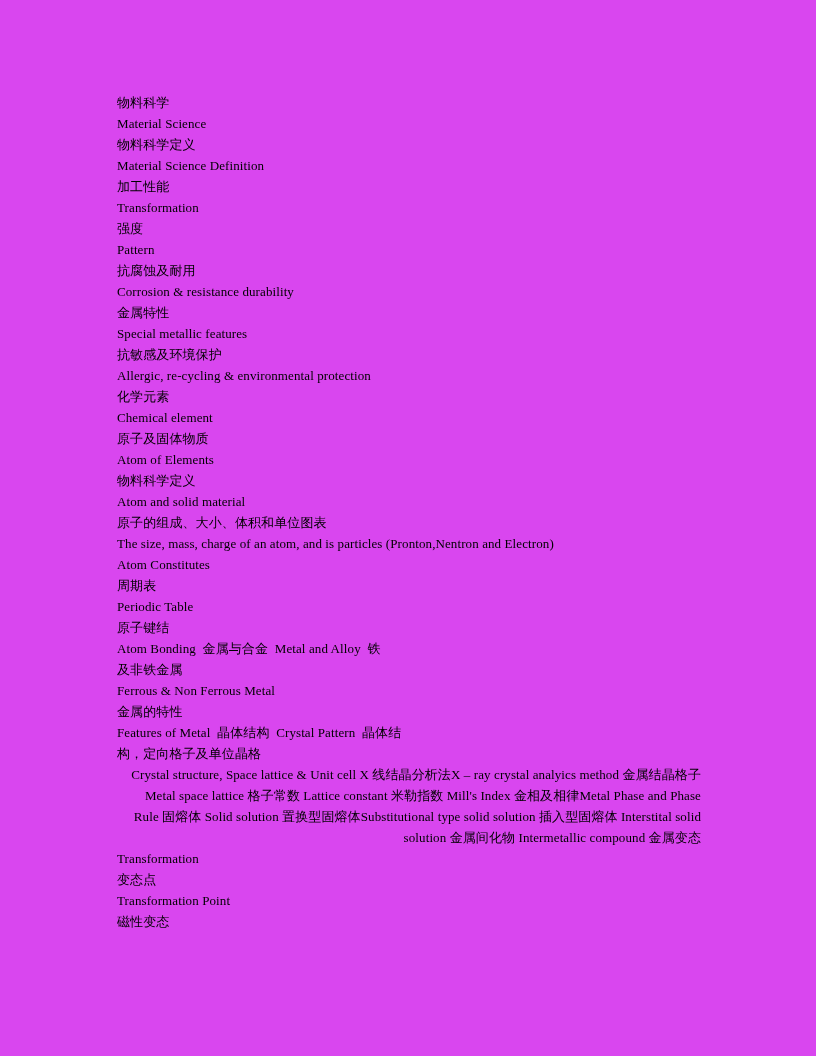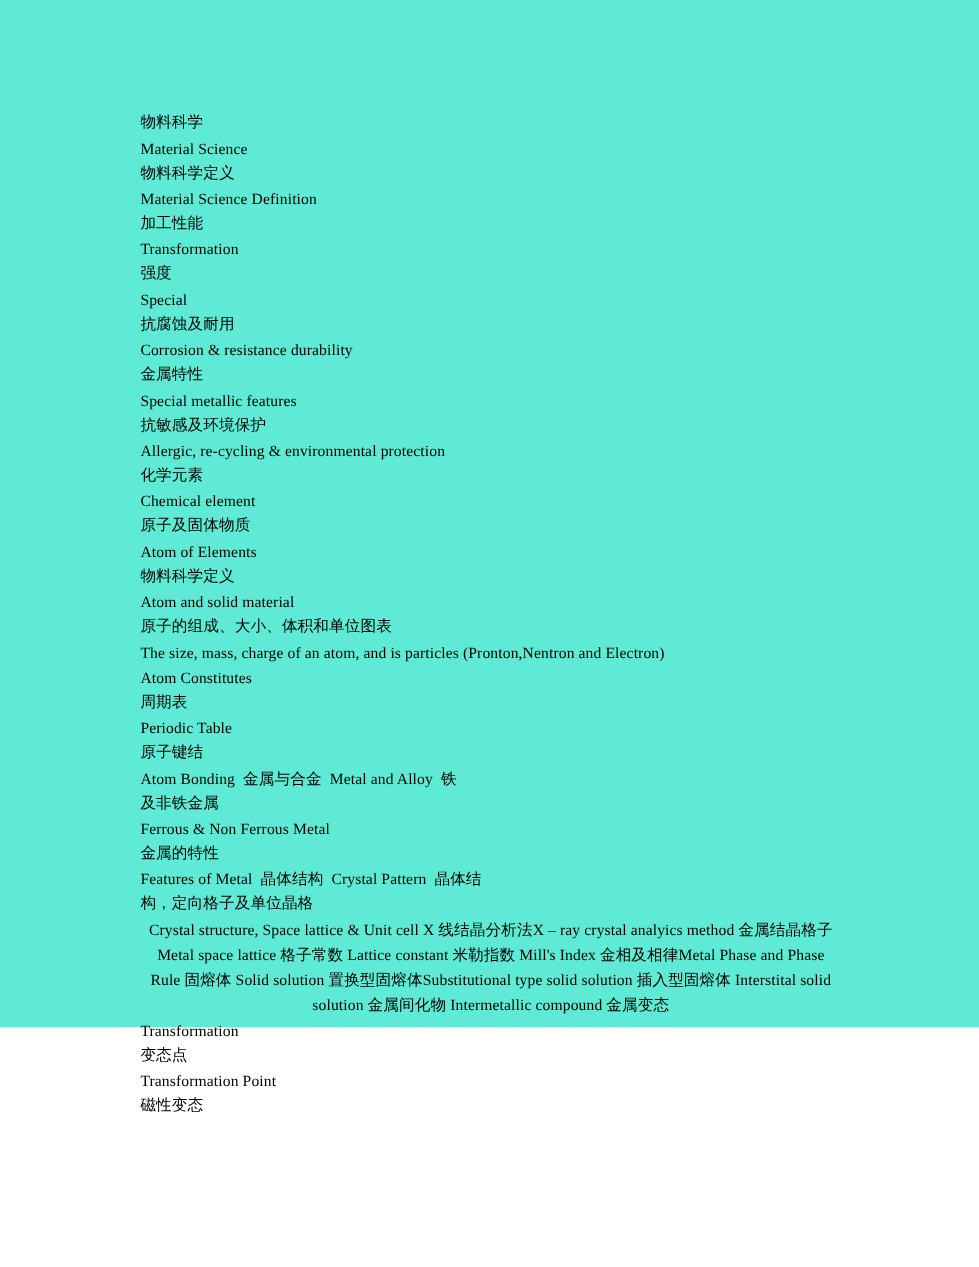--- a/index.html
+++ b/index.html
@@ -11,42 +11,42 @@
   body {
     width: 816px;
     height: 1056px;
     overflow: hidden;
     font-family: "Liberation Serif", "DejaVu Serif", serif;
     color: #000000;
   }
   .page {
     position: relative;
     width: 816px;
-    height: 856px;
-    background: #5eead4;
+    height: 1056px;
+    background: #d946ef;
     box-sizing: border-box;
   }
   .doc-body {
     position: absolute;
     left: 117px;
     top: 92px;
     width: 584px;
   }
   
   .line {
     font-size: 13.5px;
     line-height: 21px;
     white-space: pre;
     letter-spacing: 0.1px;
   }
   
   .flow {
     font-size: 13.5px;
     line-height: 21px;
-    text-align: center;
+    text-align: right;
     word-break: break-word;
     letter-spacing: 0.1px;
   }
   .cjk {
     font-family: "DejaVu Sans", "Liberation Sans", sans-serif;
     font-size: 13px;
   }
   .lat {
     font-family: "Liberation Serif", "DejaVu Serif", serif;
     font-size: 13px;
@@ -58,21 +58,21 @@
 <div class="page">
   <div class="doc-body">
 
     <div class="line cjk">物料科学</div>
     <div class="line lat">Material Science</div>
     <div class="line cjk">物料科学定义</div>
     <div class="line lat">Material Science Definition</div>
     <div class="line cjk">加工性能</div>
     <div class="line lat">Transformation</div>
     <div class="line cjk">强度</div>
-    <div class="line lat">Special</div>
+    <div class="line lat">Pattern</div>
     <div class="line cjk">抗腐蚀及耐用</div>
     <div class="line lat">Corrosion &amp; resistance durability</div>
     <div class="line cjk">金属特性</div>
     <div class="line lat">Special metallic features</div>
     <div class="line cjk">抗敏感及环境保护</div>
     <div class="line lat">Allergic, re-cycling &amp; environmental protection</div>
     <div class="line cjk">化学元素</div>
     <div class="line lat">Chemical element</div>
     <div class="line cjk">原子及固体物质</div>
     <div class="line lat">Atom of Elements</div>

